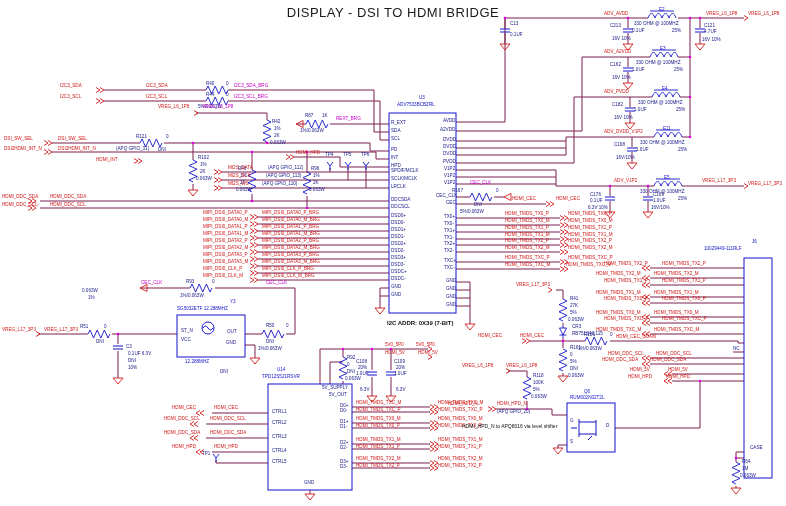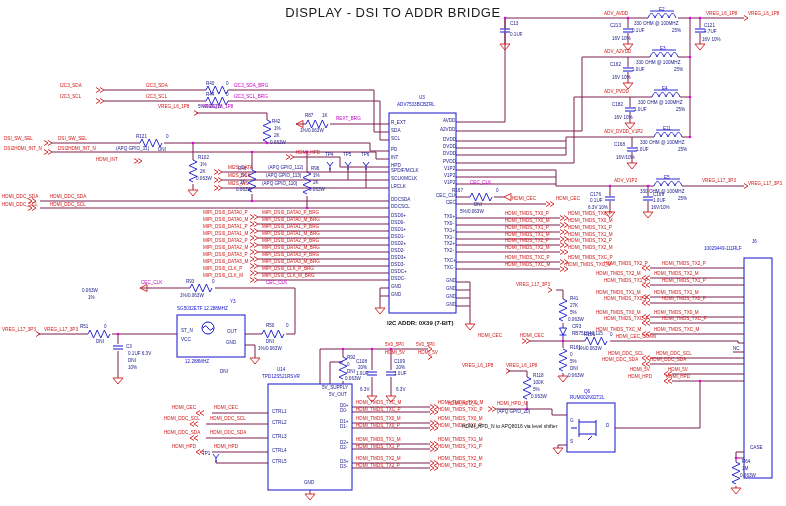--- a/index.html
+++ b/index.html
@@ -13,21 +13,21 @@
   .nvy{color:var(--nvy);}
   .blu{color:var(--blu);}
   .blk{color:var(--blk);}
   #title{position:absolute;left:0;top:5px;width:786px;text-align:center;
          font-size:13px;color:#1a1a1a;letter-spacing:.5px;}
 </style>
 </head>
 <body>
 
 <div id="canvas">
-  <div id="title">DISPLAY  - DSI TO ADDR BRIDGE</div>
+  <div id="title">DISPLAY  - DSI TO HDMI BRIDGE</div>
 
   <svg id="wires" width="786" height="506" viewBox="0 0 786 506">
     <defs>
       <g id="res-h" stroke-width="0.9" fill="none">
         <path d="M0,0 l2,-4 l3.6,8 l3.6,-8 l3.6,8 l3.6,-8 l3.6,8 l2,-4"></path>
       </g>
       <g id="cap" stroke-width="1" fill="none">
           <path d="M-5,0 H5 M-5,3 H5"></path>
         </g>
       <g id="fer" stroke-width="0.9" fill="none">

